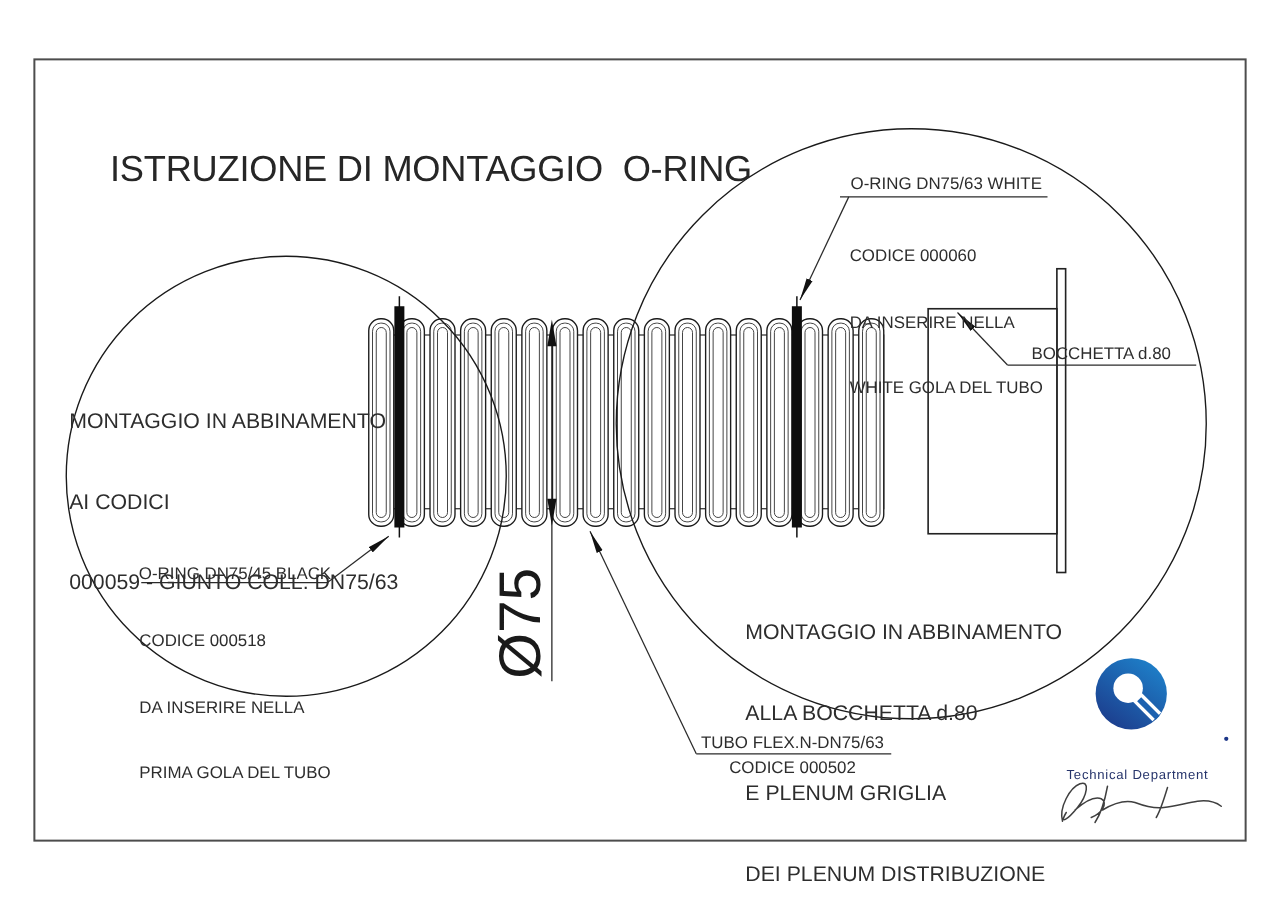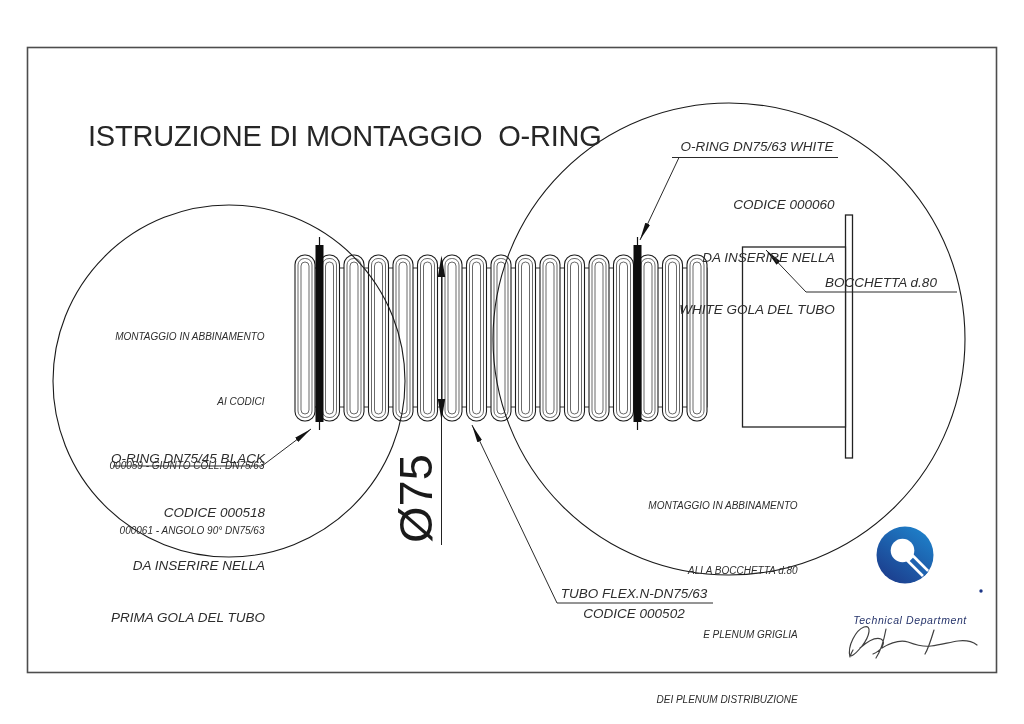--- a/index.html
+++ b/index.html
@@ -2,25 +2,25 @@
 <html><head>
 <meta charset="utf-8">
 <style>
   html,body{margin:0;padding:0;background:#ffffff;}
   #stage{
     position:relative;width:1024px;height:724px;background:#ffffff;overflow:hidden;
     font-family:"Liberation Sans", sans-serif;color:#2d2d2d;
   }
   #linework{position:absolute;left:0;top:0;width:1024px;height:724px;}
   .txt{position:absolute;white-space:pre;color:#2d2d2d;text-align:center;}
-  .center{transform:translateX(-50%);text-align:right;font-style:italic;}
+  .center{transform:translateX(-50%);text-align:left;}
   .title{font-size:29px;letter-spacing:-0.2px;color:#262626;}
   .lbl{font-size:13.5px;line-height:17.5px;}
   .lbl1{font-size:13.5px;line-height:16px;}
-  .note{font-size:10px;line-height:21.5px;}
+  .note{font-size:17px;line-height:21.5px;}
   .brand{font-size:24px;font-weight:700;letter-spacing:2px;color:#1c3687;}
   .dept{font-size:10.5px;letter-spacing:0.6px;color:#26346b;}
 </style>
 </head>
 <body>
 
 <div id="stage">
 
   <svg id="linework" viewBox="0 0 1024 724" xmlns="http://www.w3.org/2000/svg">
     <defs>
@@ -113,21 +113,20 @@
              M882,648 C892,642 901,640 908,642 C916,645 924,647 931,646 C941,645 950,642 958,641 C966,640 973,642 977,645
              M934,630 C931,640 928,649 925,654" fill="none" stroke="#3f3f3f" stroke-width="1.2" stroke-linecap="round"></path>
   </svg>
 
   <div class="txt title" style="left:88px;top:120px;">ISTRUZIONE DI MONTAGGIO  O-RING</div>
 
   <div class="txt note center" style="left:187px;top:283px;">
     <div>MONTAGGIO IN ABBINAMENTO</div>
     <div>AI CODICI</div>
     <div>000059 - GIUNTO COLL. DN75/63</div>
-    <div>000061 - ANGOLO 90° DN75/63</div>
   </div>
 
   <div class="txt note center" style="left:723px;top:452px;">
     <div>MONTAGGIO IN ABBINAMENTO</div>
     <div>ALLA BOCCHETTA d.80</div>
     <div>E PLENUM GRIGLIA</div>
     <div>DEI PLENUM DISTRIBUZIONE</div>
   </div>
 
   <div class="txt lbl1 center" style="left:757px;top:139px;">O-RING DN75/63 WHITE</div>

